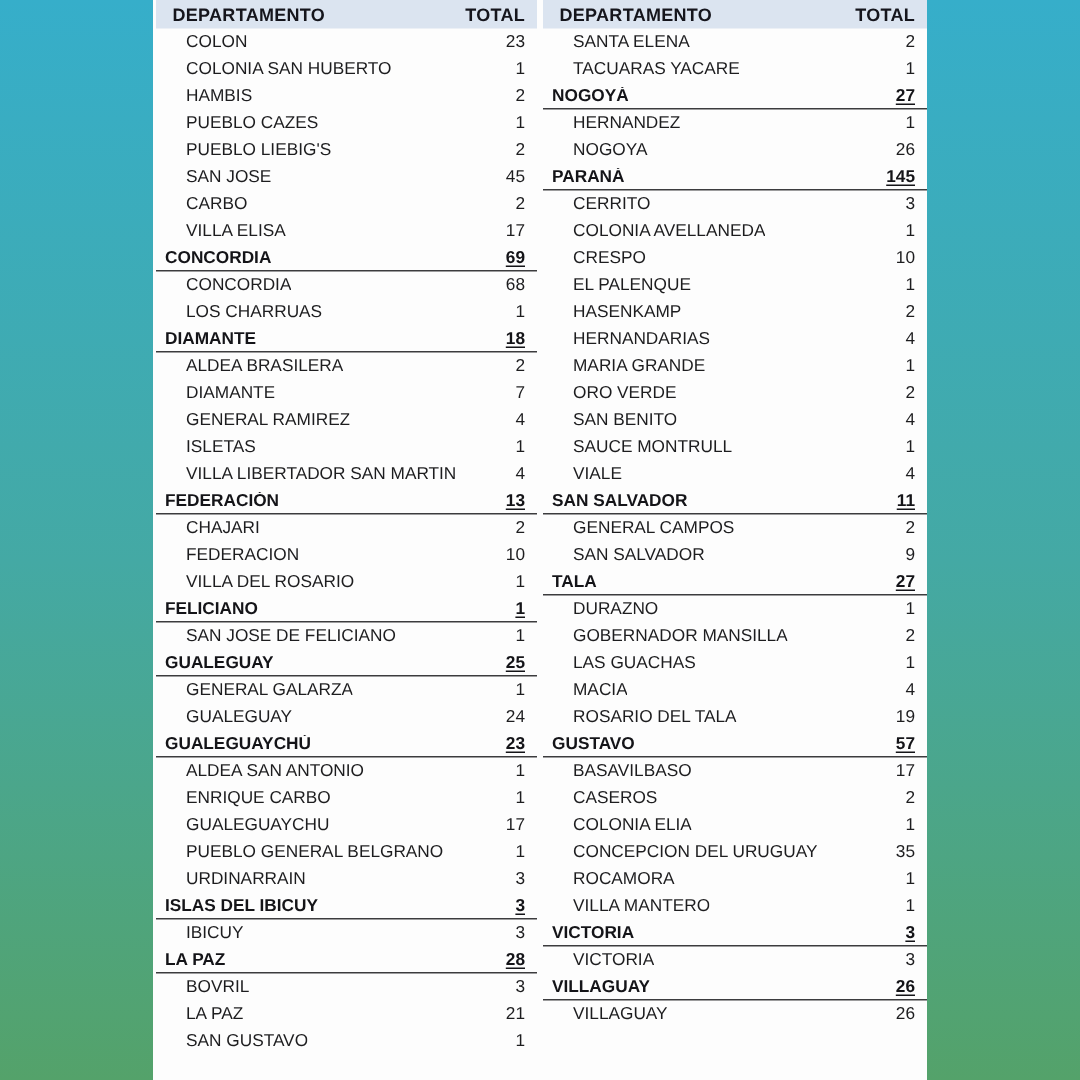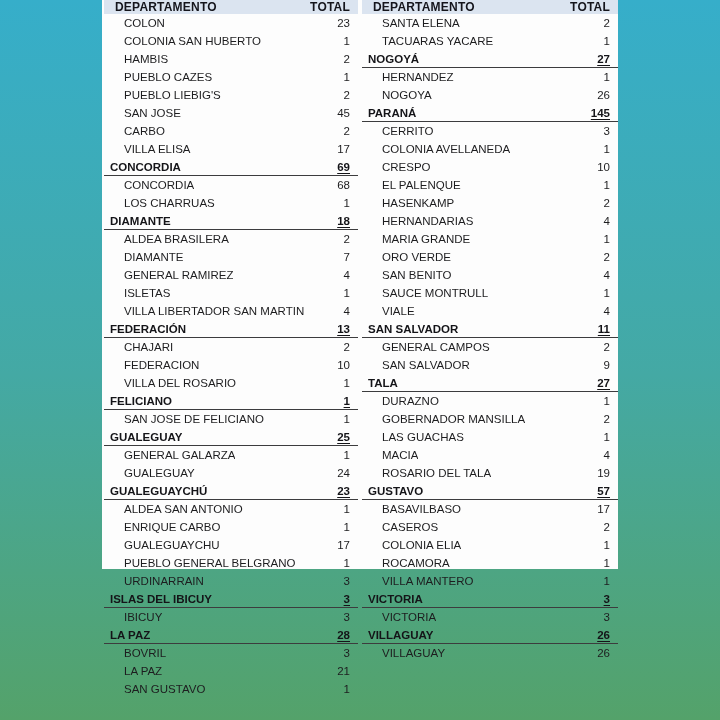--- a/index.html
+++ b/index.html
@@ -2,21 +2,21 @@
 <html><head>
 <meta charset="utf-8">
 <style>
   html,body{margin:0;padding:0;}
   body{
     width:720px;height:720px;overflow:hidden;position:relative;
     font-family:"Liberation Sans", sans-serif;
     background:linear-gradient(to bottom, var(--bg-top,#36aeca) 0%, var(--bg-mid,#44a9a4) 52%, var(--bg-bot,#54a26a) 100%);
   }
   .panel{
-    position:absolute;left:102px;top:0;width:516px;height:569px;
+    position:absolute;left:102px;top:0;width:516px;height:720px;
     background:var(--panel,#fdfdfd);
     display:flex;
   }
   .col{width:258px;box-sizing:border-box;display:flex;flex-direction:column;}
   .col.left{padding:0 2px 0 2px;}
   .col.right{padding:0 0 0 2px;}
   .thead{
     height:19px;display:flex;align-items:center;justify-content:space-between;
     background:var(--head-bg,#dbe4f0);
     font-weight:bold;font-size:12px;color:#15151c;
@@ -319,20 +319,24 @@
         </div>
         <div class="row sub">
           <span class="lbl">CASEROS</span>
           <span class="val">2</span>
         </div>
         <div class="row sub">
           <span class="lbl">COLONIA ELIA</span>
           <span class="val">1</span>
         </div>
         <div class="row sub">
+          <span class="lbl">CONCEPCION DEL URUGUAY</span>
+          <span class="val">35</span>
+        </div>
+        <div class="row sub">
           <span class="lbl">ROCAMORA</span>
           <span class="val">1</span>
         </div>
         <div class="row sub">
           <span class="lbl">VILLA MANTERO</span>
           <span class="val">1</span>
         </div>
         <div class="row dept">
           <span class="lbl">VICTORIA</span>
           <span class="val">3</span>

